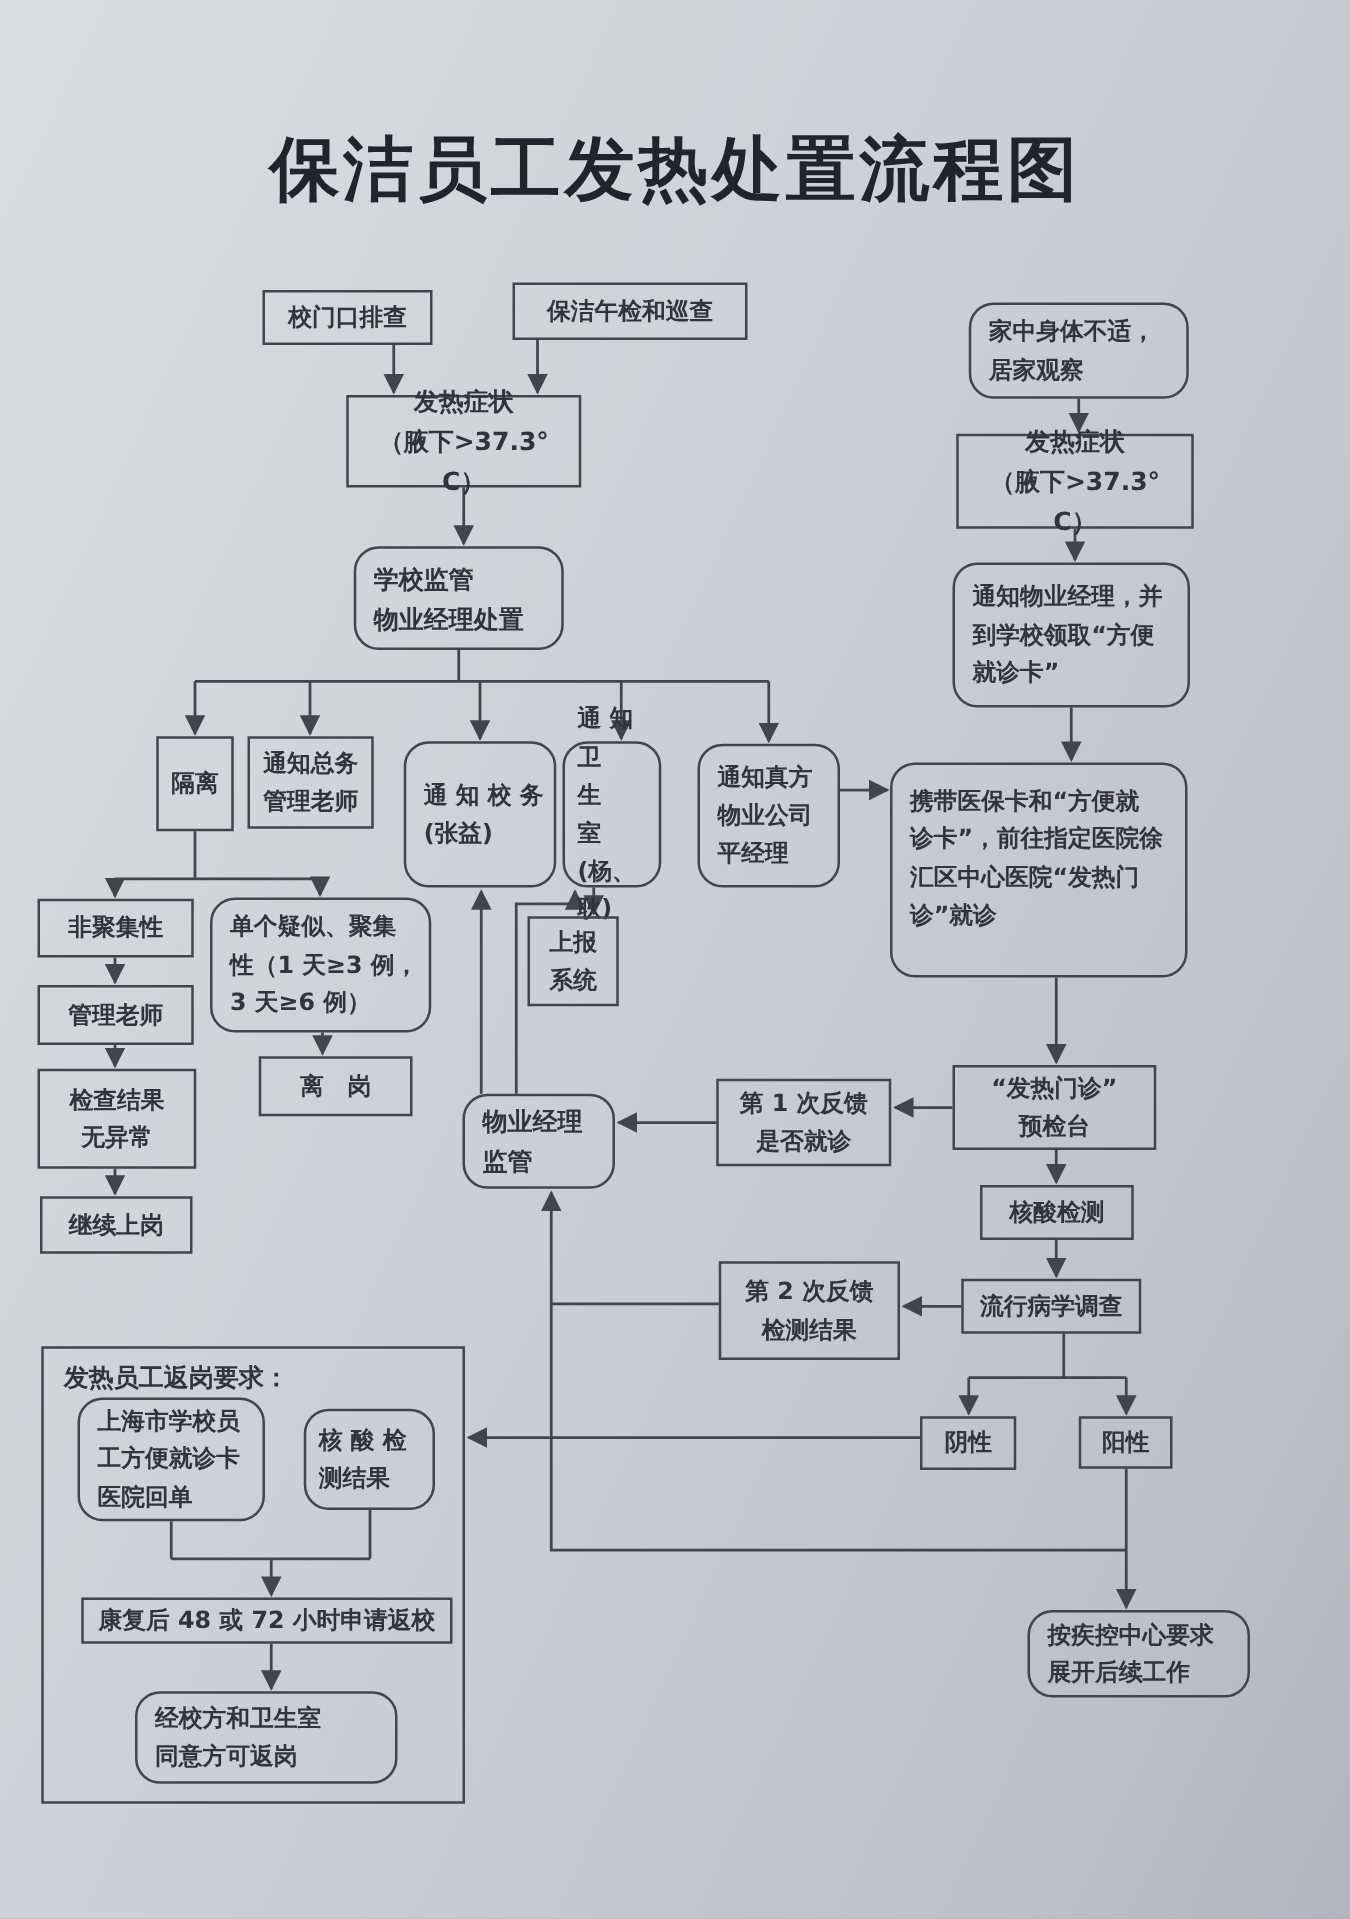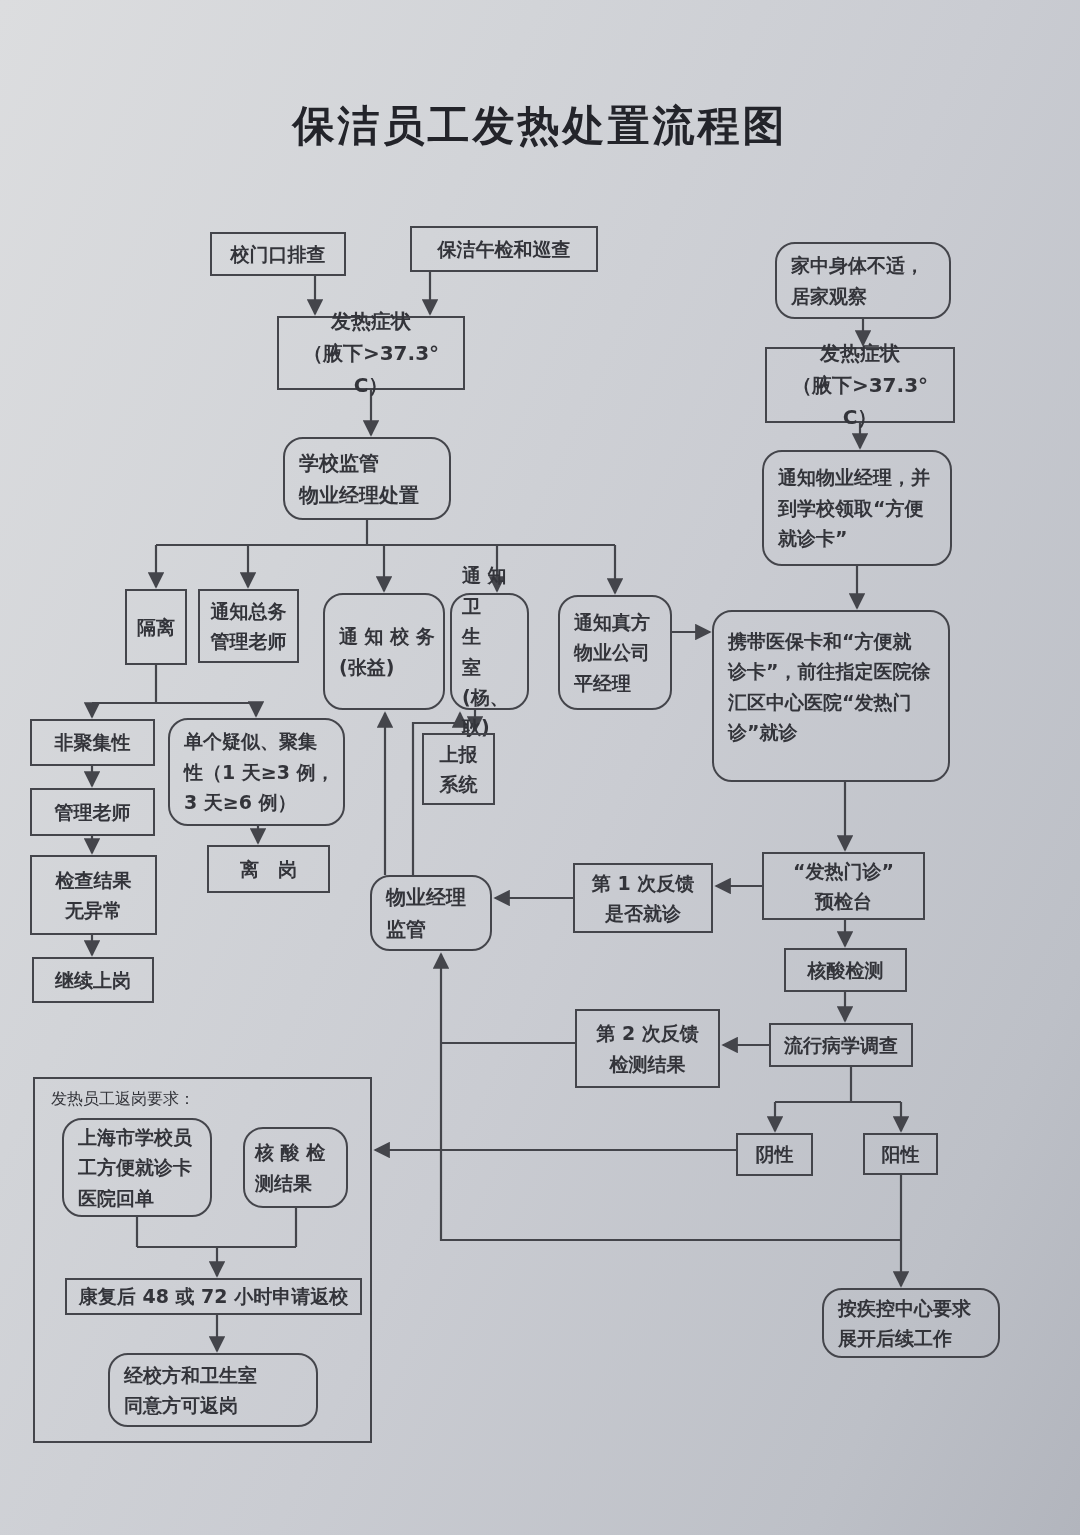--- a/index.html
+++ b/index.html
@@ -10,21 +10,21 @@
   .canvas{
     position:relative;
     width:1080px;height:1535px;
     margin:0 auto;
     background:linear-gradient(115deg,#dcdddf 0%,#d2d4d8 30%,#caccd2 55%,#bdc0c7 85%,#b2b5bd 100%);
     overflow:hidden;
   }
   .title{
     position:absolute;left:0;right:0;top:98px;
     text-align:center;
-    font-size:42px;font-weight:bold;letter-spacing:3px;
+    font-size:56px;font-weight:bold;letter-spacing:3px;
     color:#23242a;
     white-space:pre-line;
   }
   .connector-layer{position:absolute;left:0;top:0;width:1080px;height:1535px;}
   .node{
     position:absolute;
     border:2px solid #44454b;
     box-sizing:border-box;
     display:flex;align-items:center;justify-content:center;
     text-align:center;
@@ -38,21 +38,21 @@
   .node.top{align-items:flex-start;}
   .big{font-size:20px;}
   .container-box{
     position:absolute;
     border:2px solid #44454b;
     box-sizing:border-box;
     color:#33343a;
   }
   .container-label{
     position:absolute;left:16px;top:10px;
-    font-size:16px;font-weight:400;color:#33343a;
+    font-size:20px;font-weight:700;color:#33343a;
     white-space:pre-line;
   }
 </style>
 </head>
 <body>
 
 <div class="canvas">
 
   <div class="title">保洁员工发热处置流程图</div>
 

